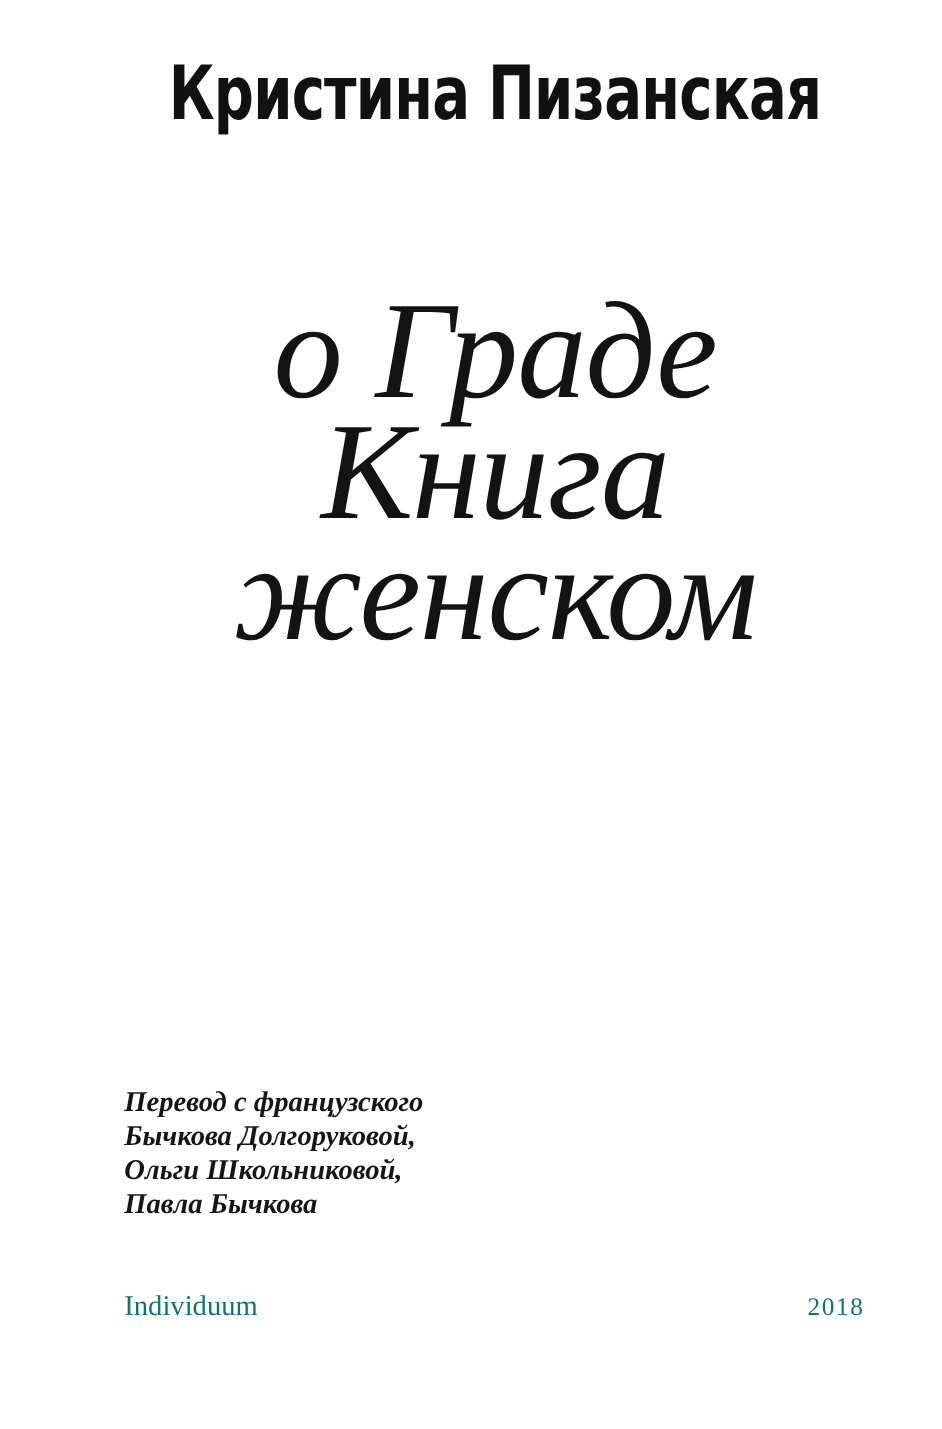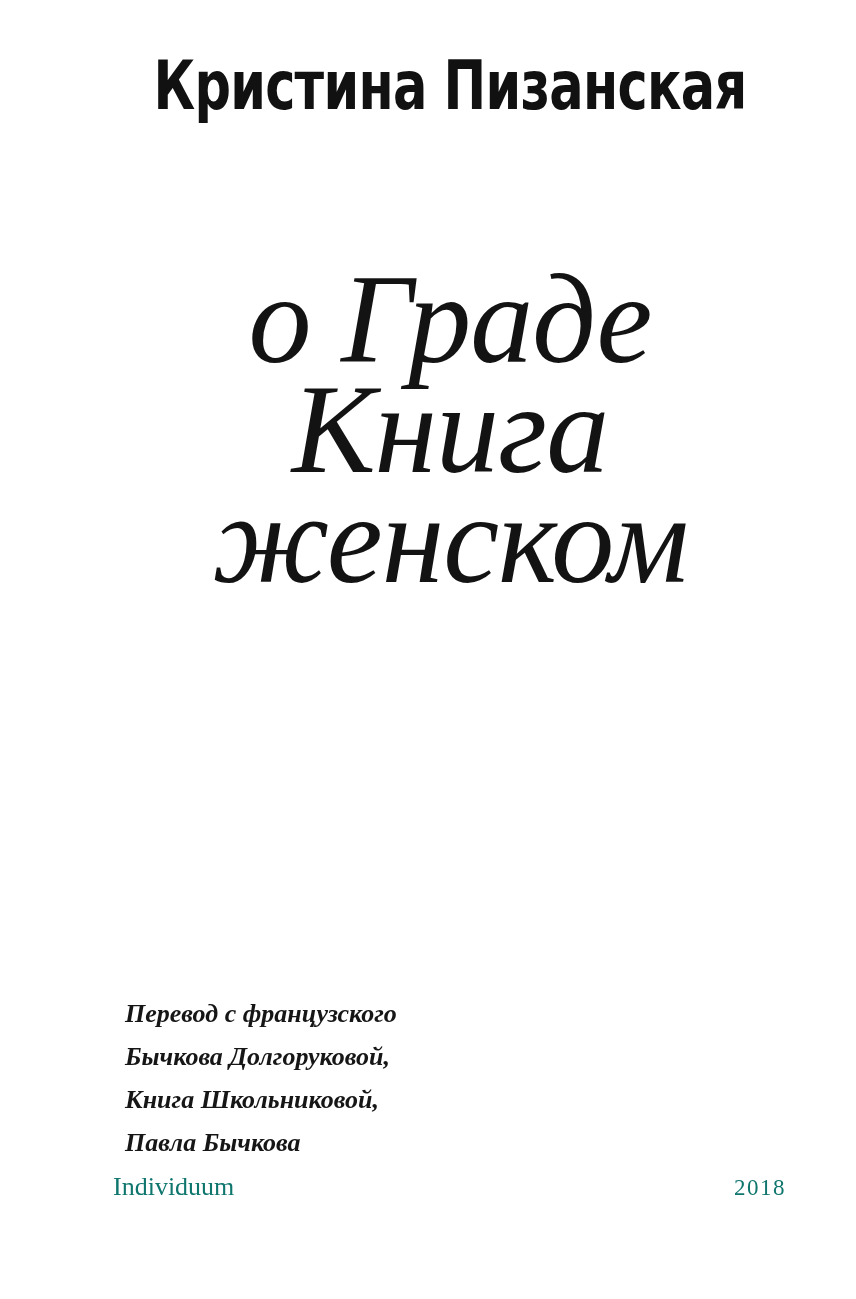--- a/index.html
+++ b/index.html
@@ -65,21 +65,21 @@
     left: 113px;
     margin: 0;
     font-family: "Liberation Serif", serif;
     font-style: italic;
     font-weight: bold;
     font-size: 26px;
     line-height: 31px;
     color: #161616;
   }
   .credits p {
-    margin: 12px;
+    margin: 0;
     white-space: nowrap;
   }
   
   .imprint {
     position: absolute;
     top: 1174px;
     left: 113px;
     right: 70px;
     display: flex;
     justify-content: space-between;
@@ -107,21 +107,21 @@
 
   <h1 class="title">
     <span class="title-line">о Граде</span>
     <span class="title-line">Книга</span>
     <span class="title-line">женском</span>
   </h1>
 
   <div class="credits">
     <p>Перевод с французского</p>
     <p>Бычкова Долгоруковой,</p>
-    <p>Книга Школьниковой,</p>
+    <p>Ольги Школьниковой,</p>
     <p>Павла Бычкова</p>
   </div>
 
   <footer class="imprint">
     <span class="publisher">Individuum</span>
     <span class="year">2018</span>
   </footer>
 
 </main>
 

